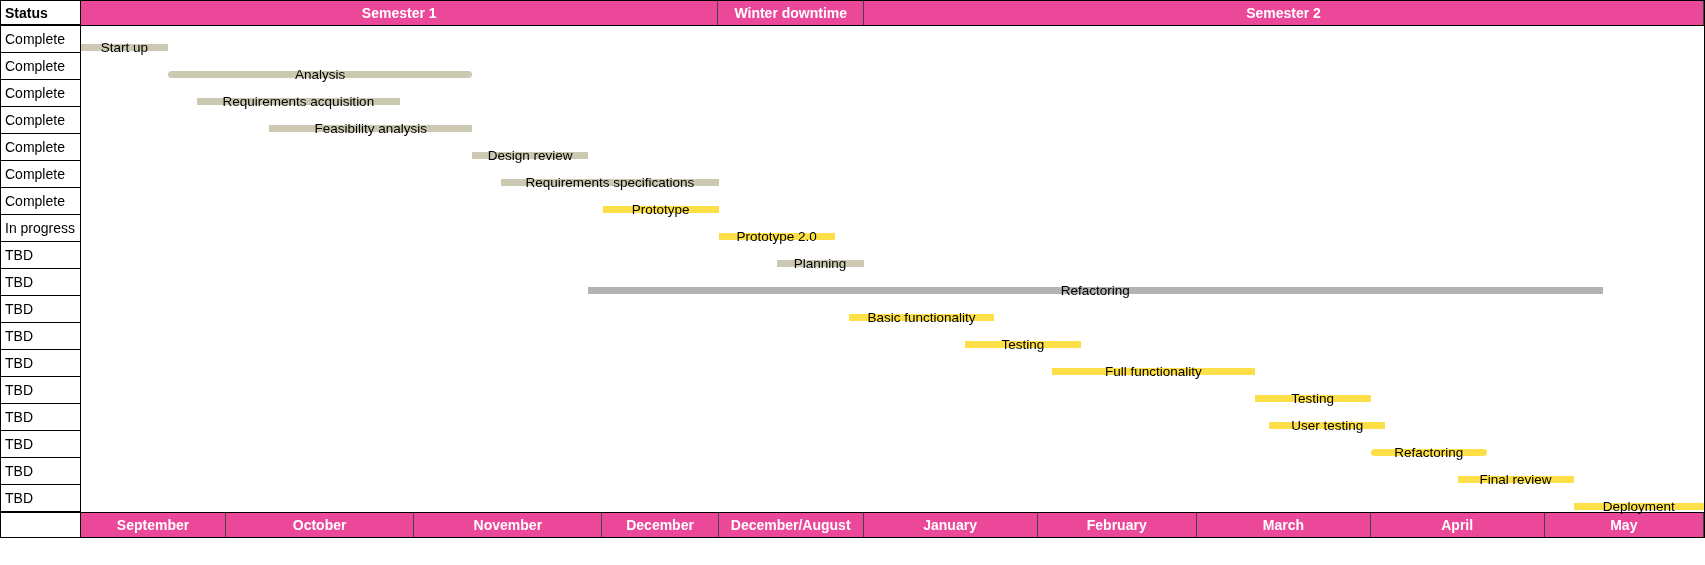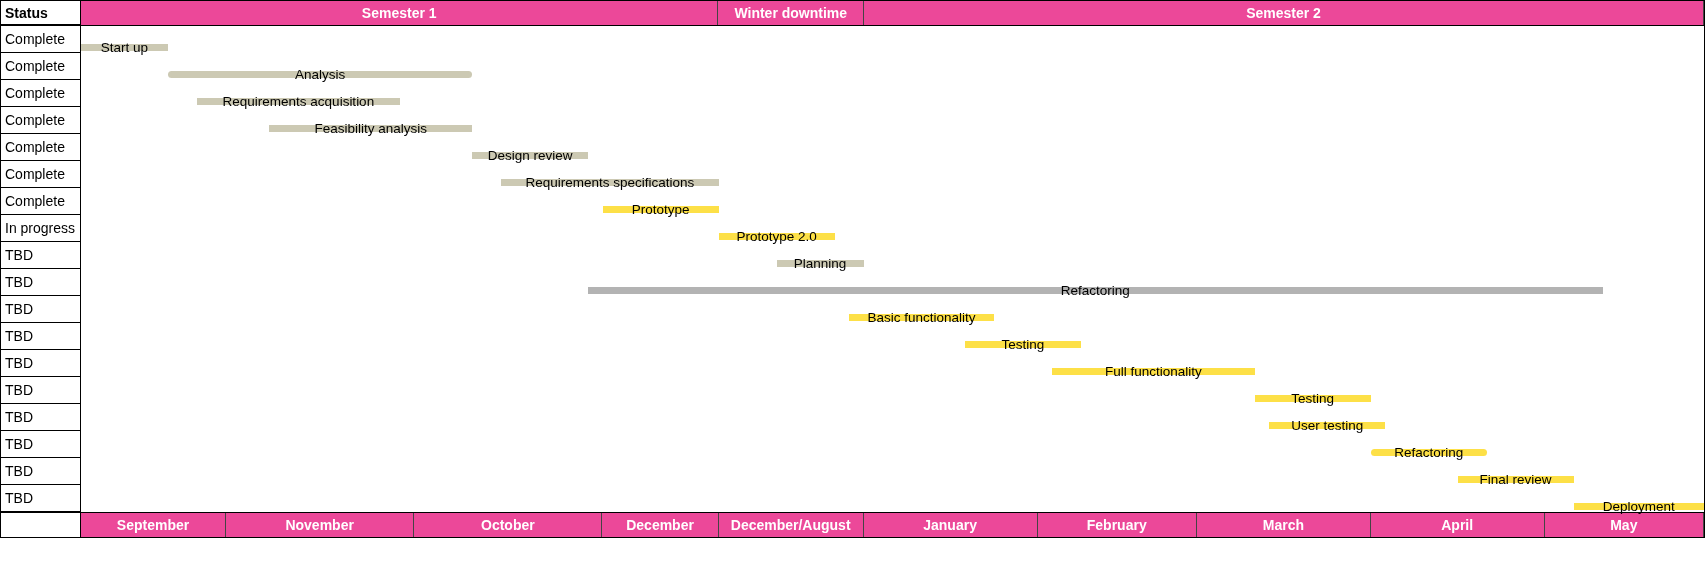--- a/index.html
+++ b/index.html
@@ -203,22 +203,22 @@
         <div class="track">
           <div class="bar active" style="left: 91.9643%; width: 8.03571%;">Deployment</div>
         </div>
       </div>
     </div>
 
   <div class="footer-row">
     <div class="status-col" style="background:#fff"></div>
     <div id="footer-months" style="display:flex;flex:1">
         <div class="footer-cell" style="flex: 10 0 0px;">September</div>
+        <div class="footer-cell" style="flex: 13 0 0px;">October</div>
         <div class="footer-cell" style="flex: 13 0 0px;">November</div>
-        <div class="footer-cell" style="flex: 13 0 0px;">October</div>
         <div class="footer-cell" style="flex: 8 0 0px;">December</div>
         <div class="footer-cell" style="flex: 10 0 0px;">December/August</div>
         <div class="footer-cell" style="flex: 12 0 0px;">January</div>
         <div class="footer-cell" style="flex: 11 0 0px;">February</div>
         <div class="footer-cell" style="flex: 12 0 0px;">March</div>
         <div class="footer-cell" style="flex: 12 0 0px;">April</div>
         <div class="footer-cell" style="flex: 11 0 0px;">May</div>
       </div>
   </div>
 

